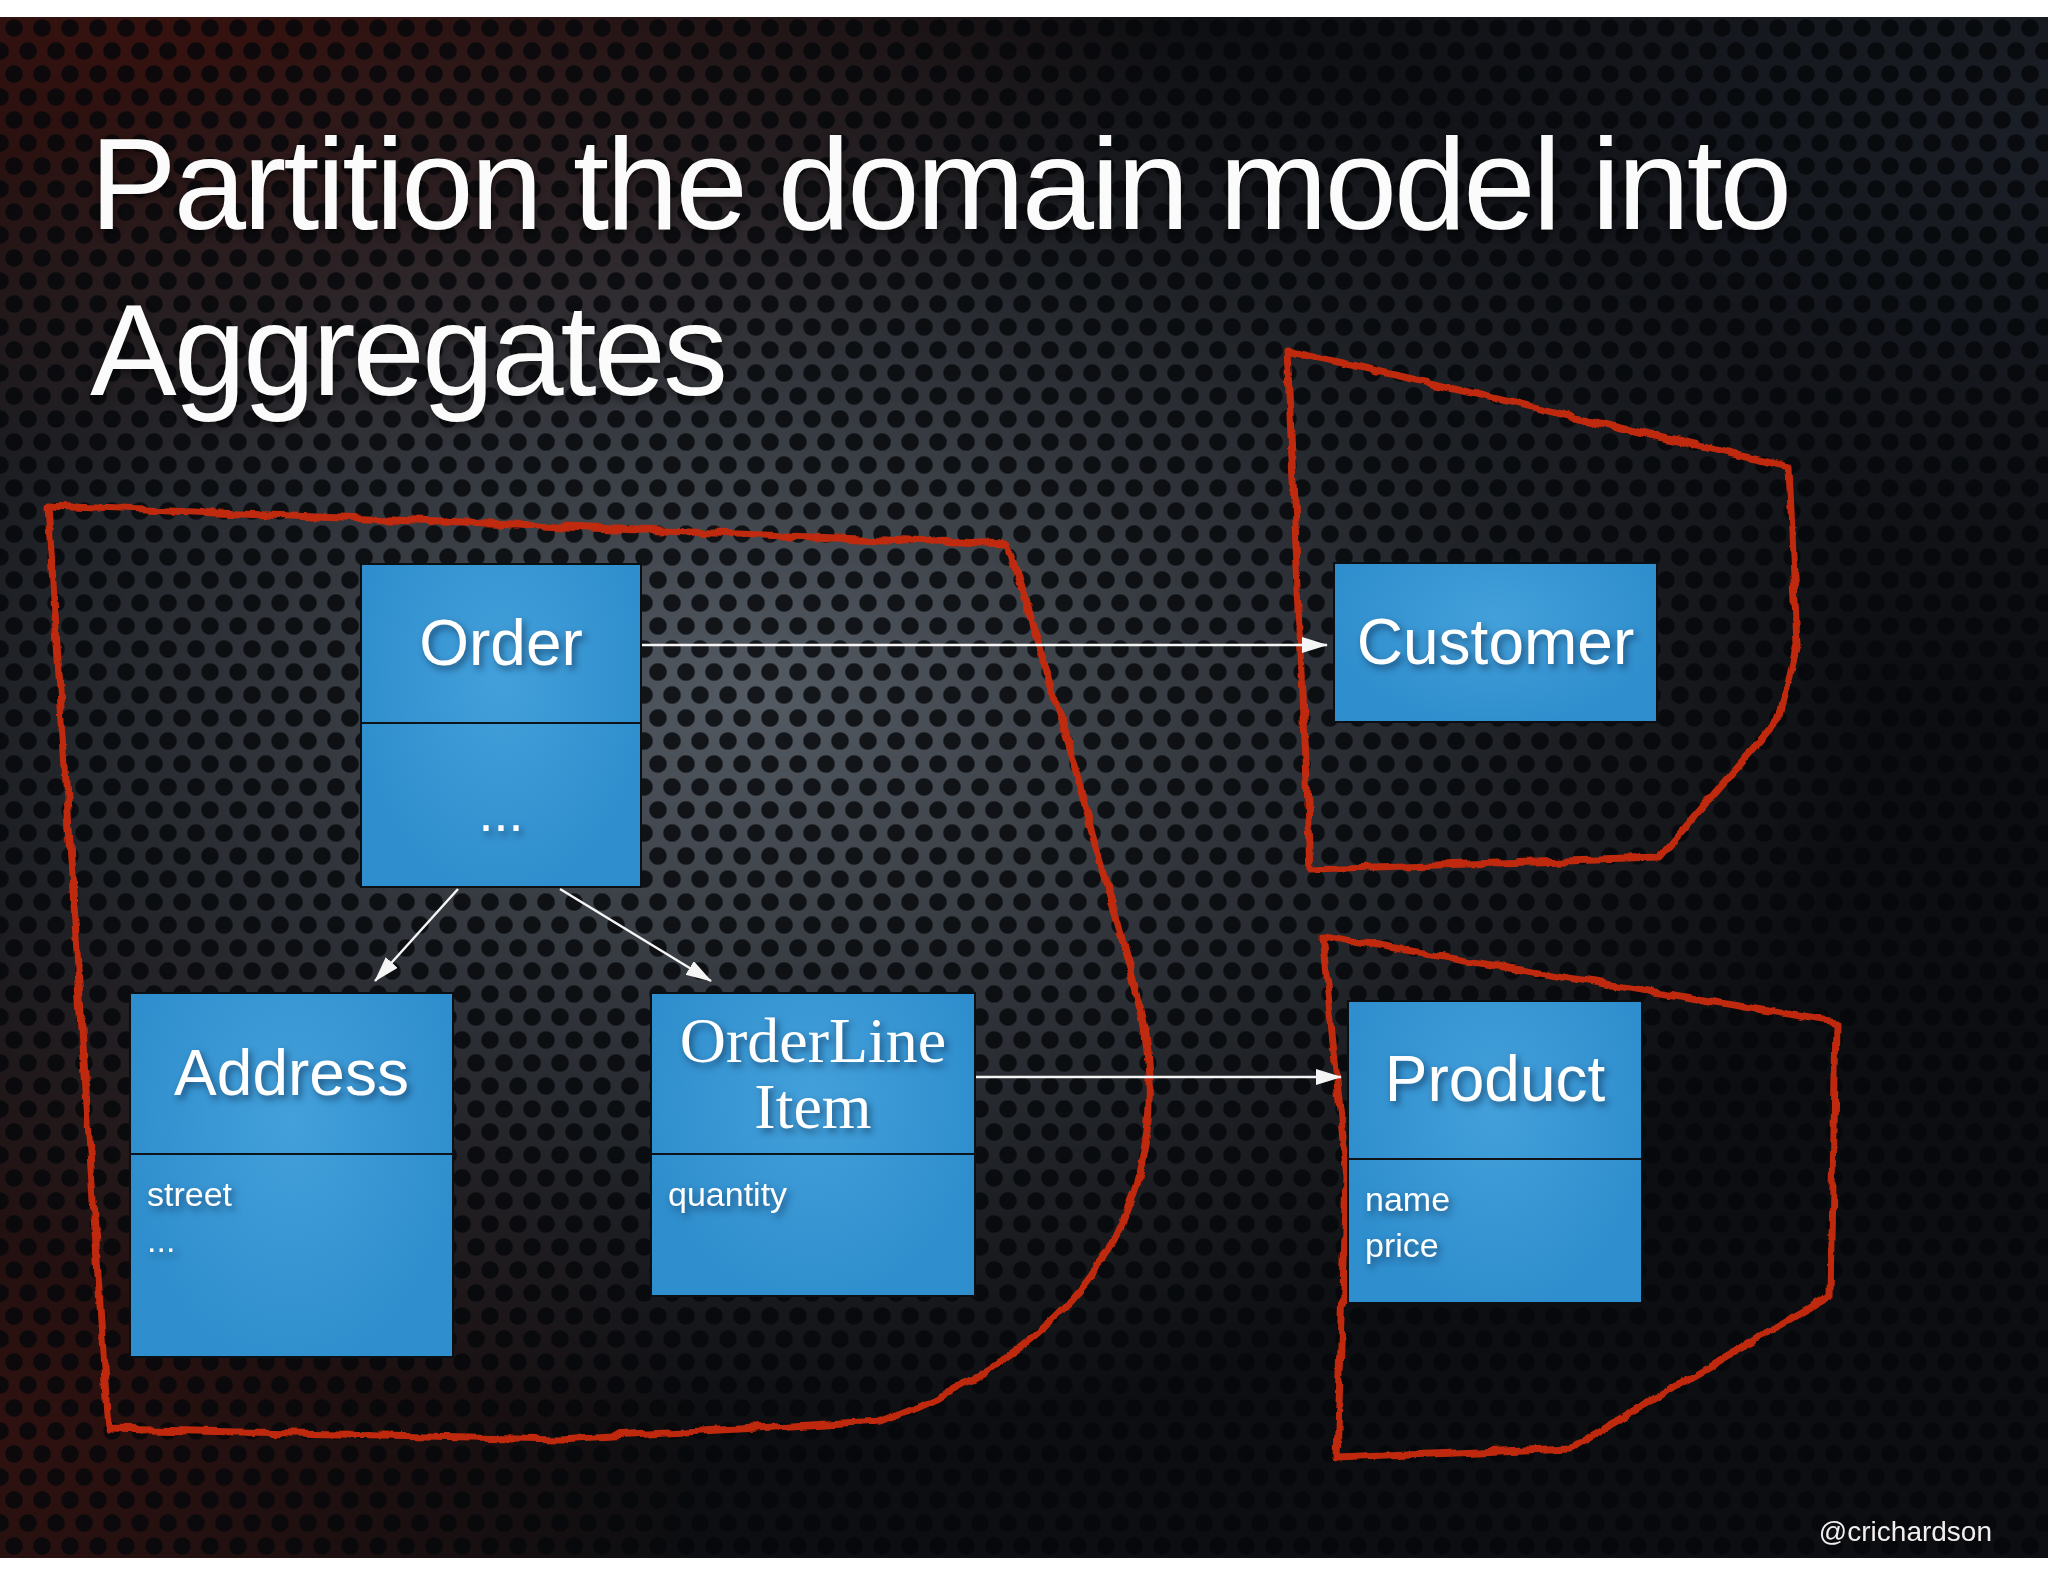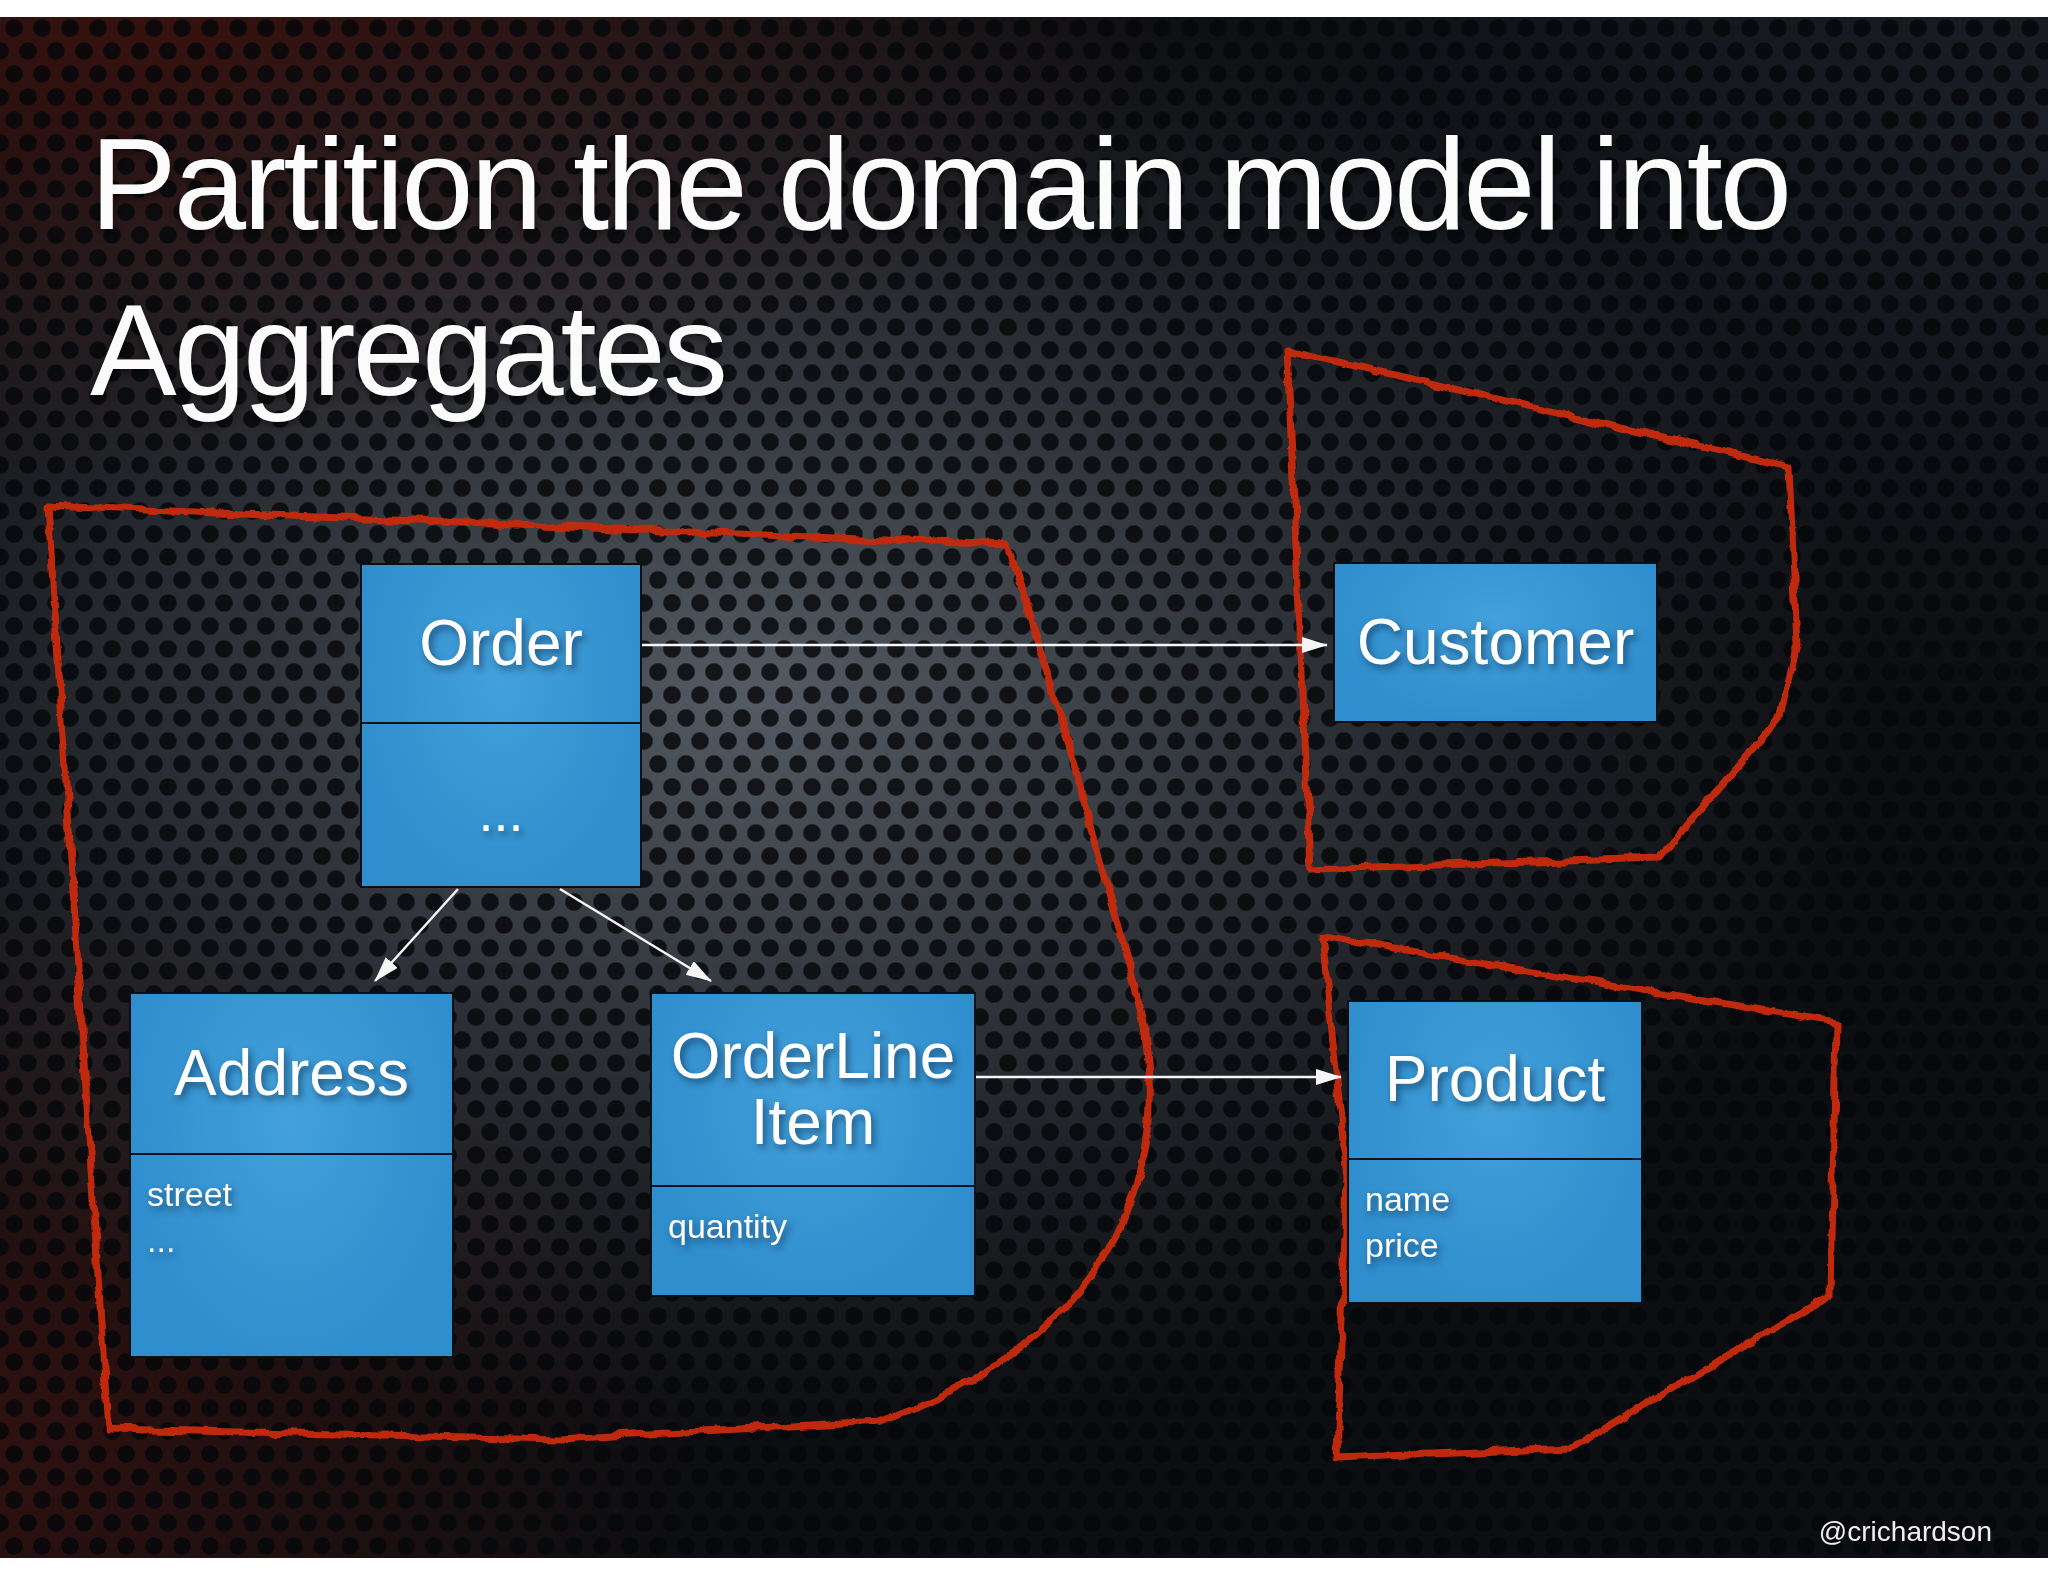--- a/index.html
+++ b/index.html
@@ -48,21 +48,21 @@
   .class-attrs span{display:block;}
   .attrs-centered{text-align:center;padding-left:0;font-size:54px;
     display:flex;align-items:center;justify-content:center;}
   #order-box{left:360px;top:546px;width:282px;height:325px;}
   #order-box .class-title{height:157px;}
   #customer-box{left:1333px;top:545px;width:325px;height:161px;}
   #customer-box .class-title{height:100%;}
   #address-box{left:129px;top:975px;width:325px;height:366px;}
   #address-box .class-title{height:159px;}
   #oli-box{left:650px;top:975px;width:326px;height:305px;}
-  #oli-box .class-title{height:159px;padding:16px 4px;}
+  #oli-box .class-title{height:159px;padding:0 4px;font-family:Liberation Serif, serif;}
   #product-box{left:1347px;top:983px;width:296px;height:304px;}
   #product-box .class-title{height:156px;border-radius:21px;}
 </style>
 </head>
 <body>
 
 <div class="slide">
 
   <svg class="svg-layer" width="2048" height="1541" viewBox="0 0 2048 1541">
     <defs>

